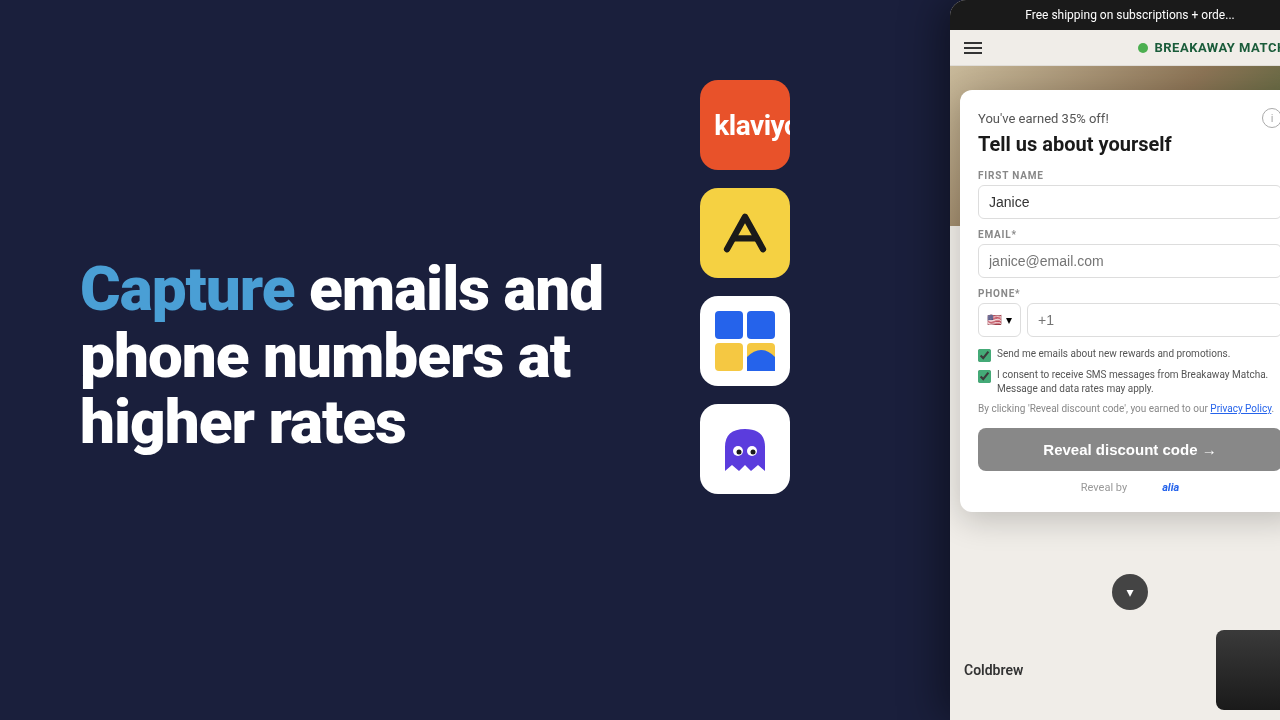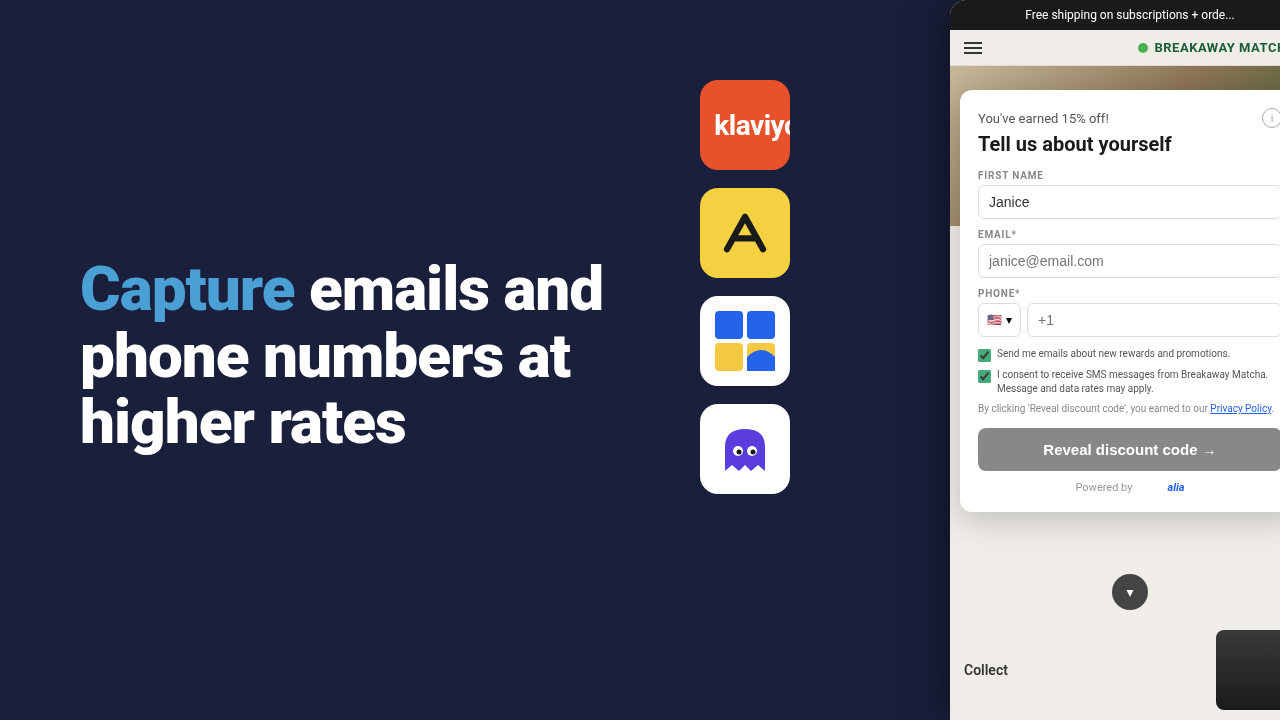--- a/index.html
+++ b/index.html
@@ -475,21 +475,21 @@
     </div>
 
     <div class="hero-image-area">
       <div class="hero-overlay-text">Matcha</div>
       <div class="hero-sub-text">matcha blend from Japanese ed with extrem</div>
     </div>
 
     <div class="modal-overlay">
 
       <div class="modal-earned">
-        <span>You've earned 15% off!</span>
+        <span>You've earned 35% off!</span>
         <div class="info-icon">i</div>
       </div>
 
       <div class="modal-title">Tell us about yourself</div>
 
       <div class="form-field">
         <label class="form-label">FIRST NAME</label>
         <input class="form-input" type="text" value="Janice" style="">
       </div>
 
@@ -519,30 +519,30 @@
         <span class="checkbox-text">I consent to receive SMS messages from Breakaway Matcha. Message and data rates may apply.</span>
       </div>
 
       <div class="consent-text">
         <span>By clicking 'Reveal discount code', you earned to our </span><a class="consent-link">Privacy Policy</a><span>.</span>
       </div>
 
       <button class="reveal-btn">Reveal discount code  →</button>
 
       <div class="powered-by">
-        <span>Powered by</span>
+        <span>Reveal by</span>
         <span class="alia-text">alia</span>
       </div>
 
     </div>
 
     <div class="scroll-down-btn">
       <span>▾</span>
     </div>
 
     <div class="browser-bottom">
-      <span class="coldbrew-text">Collect</span>
+      <span class="coldbrew-text">Coldbrew</span>
       <div class="product-thumb"></div>
     </div>
 
   </div>
 
 </div>
 
 </body></html>

